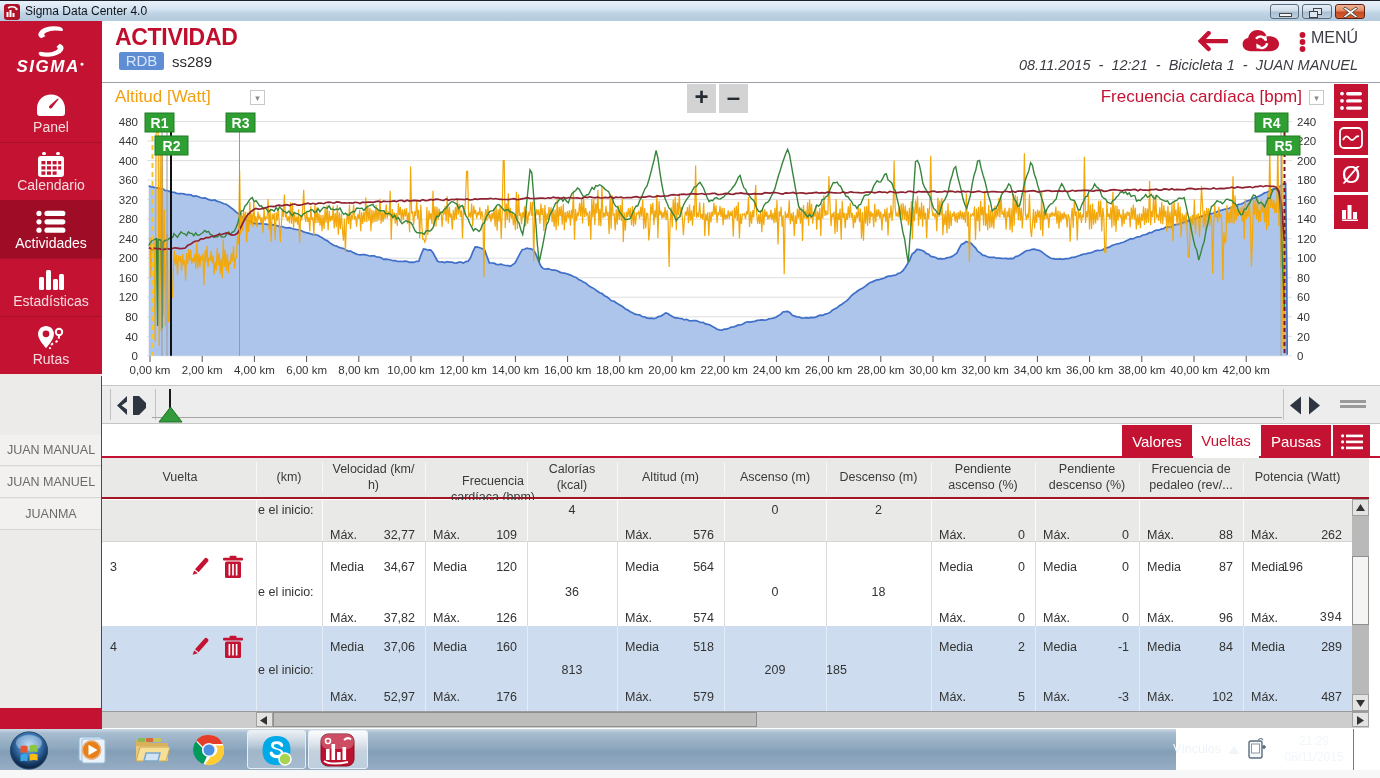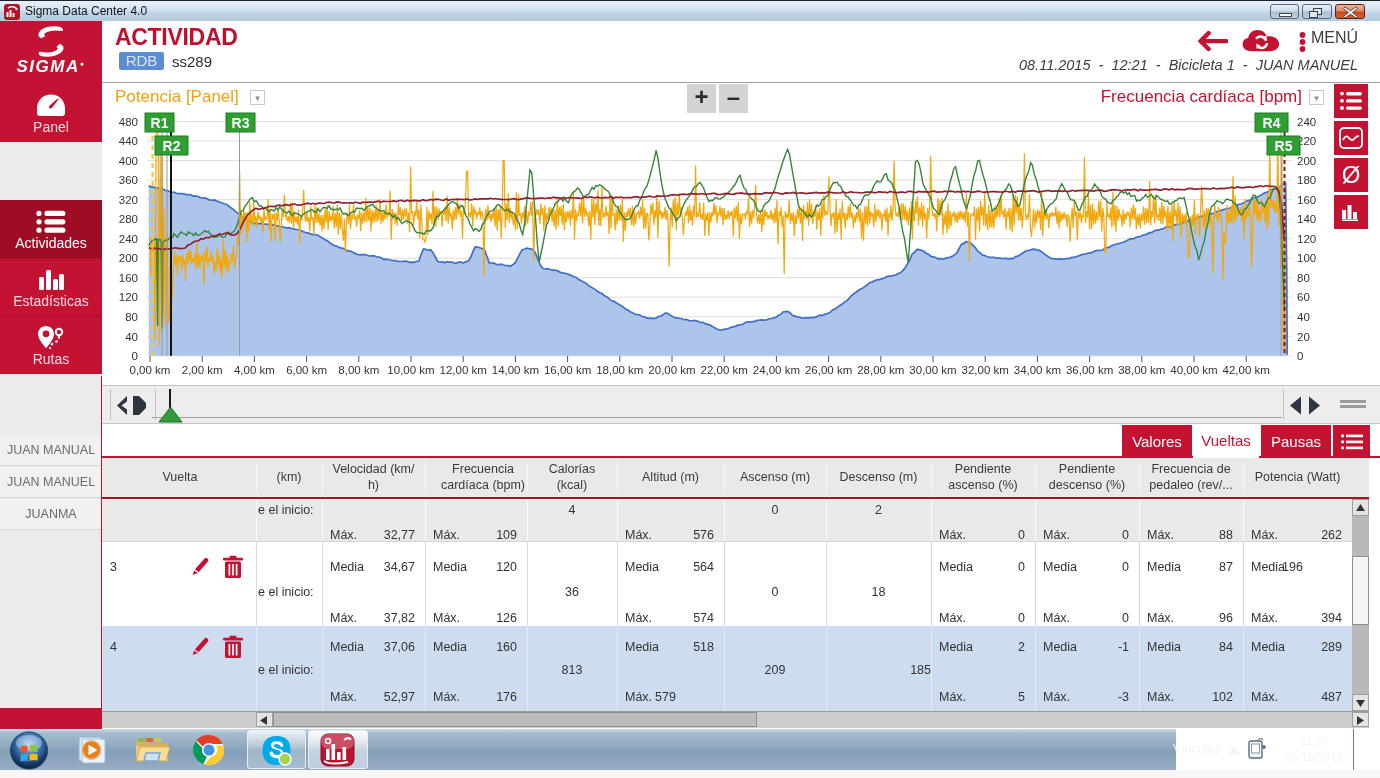--- a/index.html
+++ b/index.html
@@ -104,20 +104,41 @@
         <path d="M31 17 Q36 19 34 23 Q31 28 21 29 Q12 29.5 11.6 26 Q11.4 23.8 15 24.6 Q22 26 27 23.4 Q31 21.4 28 20 Z" fill="#fff"></path>
       </svg>
       <div class="abs" style="left:0;top:36px;width:102px;text-align:center;color:#fff;font-size:17px;font-weight:bold;font-style:italic;letter-spacing:1.5px;">SIGMA<span style="font-size:7px;vertical-align:6px;">●</span></div>
     </div>
     <div class="snav" id="nav1" style="top:63px;height:58px;">
       <svg class="abs" style="left:36px;top:10px" width="30" height="24" viewBox="0 0 30 24">
         <path d="M15 0.5 C7 0.5 1 6.5 1 14.5 L1 19 Q1 22 4 22 L26 22 Q29 22 29 19 L29 14.5 C29 6.5 23 0.5 15 0.5 Z
                  M21.8 6.2 L16.2 13.6 Q15 15.2 13.6 14.2 Q12.2 13.1 13.5 11.7 L20.8 5.2 Q22.4 4 22.6 4.8 Q22.8 5.3 21.8 6.2 Z" fill="#fff" fill-rule="evenodd"></path>
       </svg>
       <div class="lbl">Panel</div>
+    </div>
+    <div class="snav" id="nav2" style="top:121px;height:58px;border-top:1px solid #a81029;">
+      <svg class="abs" style="left:37px;top:9px" width="28" height="26" viewBox="0 0 28 26">
+        <rect x="1" y="4" width="26" height="21" rx="3" fill="#fff"></rect>
+        <rect x="5" y="0" width="4" height="3" rx="1.5" fill="#fff"></rect>
+          <rect x="19" y="0" width="4" height="3" rx="1.5" fill="#fff"></rect>
+        <g fill="#c41332">
+          <rect x="4.4" y="9" width="4" height="3.4"></rect>
+            <rect x="10" y="9" width="4" height="3.4"></rect>
+            <rect x="15.6" y="9" width="4" height="3.4"></rect>
+            <rect x="21.2" y="9" width="3" height="3.4"></rect>
+          <rect x="4.4" y="14.2" width="4" height="3.4"></rect>
+            <rect x="10" y="14.2" width="4" height="3.4"></rect>
+            <rect x="15.6" y="14.2" width="4" height="3.4"></rect>
+            <rect x="21.2" y="14.2" width="3" height="3.4"></rect>
+          <rect x="4.4" y="19.4" width="4" height="3.4"></rect>
+            <rect x="10" y="19.4" width="4" height="3.4"></rect>
+            <rect x="15.6" y="19.4" width="4" height="3.4"></rect>
+        </g>
+      </svg>
+      <div class="lbl">Calendario</div>
     </div>
     <div class="snav sel" id="nav3" style="top:179px;height:58px;">
       <svg class="abs" style="left:36px;top:10px" width="30" height="24" viewBox="0 0 30 24">
         <g fill="#fff">
           <circle cx="3" cy="3.4" r="2.6"></circle>
             <circle cx="3" cy="11.8" r="2.6"></circle>
             <circle cx="3" cy="20.2" r="2.6"></circle>
           <rect x="8.4" y="0.8" width="21" height="5.2" rx="2.6"></rect>
           <rect x="8.4" y="9.2" width="21" height="5.2" rx="2.6"></rect>
           <rect x="8.4" y="17.6" width="21" height="5.2" rx="2.6"></rect>
@@ -170,21 +191,21 @@
     </svg>
     <svg class="abs" style="right:74px;top:11px" width="7" height="20">
         <circle cx="3.5" cy="3" r="2.9" fill="#c41332"></circle>
         <circle cx="3.5" cy="10" r="2.9" fill="#c41332"></circle>
         <circle cx="3.5" cy="17" r="2.9" fill="#c41332"></circle>
       </svg>
     <div id="hdate">08.11.2015&nbsp; -&nbsp; 12:21&nbsp; -&nbsp; Bicicleta 1&nbsp; -&nbsp; JUAN MANUEL</div>
   </div>
 
   <div id="chartblock">
-    <div id="lserL">Potencia [Panel]</div>
+    <div id="lserL">Altitud [Watt]</div>
     <div class="ddown" style="left:148px;">▾</div>
     <div id="lserR">Frecuencia cardíaca [bpm]</div>
     <div class="ddown" style="right:56px;">▾</div>
     <div class="zoombtn" style="left:585px;">+</div>
     <div class="zoombtn" style="left:617px;">–</div>
   </div>
   <svg class="abs" style="left:0;top:84px;" width="1380" height="301" viewBox="0 84 1380 301" shape-rendering="auto">
     <line x1="147.0" y1="355.8" x2="1292.0" y2="355.8" stroke="#dedede" stroke-width="1"></line>
 <text x="138" y="360.0" font-size="11.5" fill="#333" text-anchor="end">0</text>
 <text x="1297" y="360.0" font-size="11.5" fill="#333" text-anchor="start">0</text>
@@ -362,21 +383,21 @@
           </g>
         </svg>
     </div>
   </div>
 
   <div id="tablearea">
     <div id="thead">
 <div class="hc" style="left:2px;width:152px;">Vuelta</div>
 <div class="hc" style="left:154px;width:66px;">(km)</div>
 <div class="hc" style="left:220px;width:103px;">Velocidad (km/<br>h)</div>
-<div class="hc" style="left:330px;width:102px;">Frecuencia<br>cardíaca (bpm)</div>
+<div class="hc" style="left:340px;width:102px;margin-top:12px;">Frecuencia<br>cardíaca (bpm)</div>
 <div class="hc" style="left:425px;width:90px;">Calorías<br>(kcal)</div>
 <div class="hc" style="left:515px;width:107px;">Altitud (m)</div>
 <div class="hc" style="left:622px;width:102px;">Ascenso (m)</div>
 <div class="hc" style="left:724px;width:105px;">Descenso (m)</div>
 <div class="hc" style="left:829px;width:104px;">Pendiente<br>ascenso (%)</div>
 <div class="hc" style="left:933px;width:104px;">Pendiente<br>descenso (%)</div>
 <div class="hc" style="left:1037px;width:104px;">Frecuencia de<br>pedaleo (rev/...</div>
 <div class="hc" style="left:1141px;width:109px;">Potencia (Watt)</div>
 <div class="vline" style="left:154px;"></div>
 <div class="vline" style="left:220px;"></div>
@@ -467,21 +488,21 @@
         <div class="cell" style="left:323px;width:92px;top:69px;text-align:right;">126</div>
         <div class="cell" style="left:523px;top:69px;">Máx.</div>
         <div class="cell" style="left:515px;width:97px;top:69px;text-align:right;">574</div>
         <div class="cell" style="left:837px;top:69px;">Máx.</div>
         <div class="cell" style="left:829px;width:94px;top:69px;text-align:right;">0</div>
         <div class="cell" style="left:941px;top:69px;">Máx.</div>
         <div class="cell" style="left:933px;width:94px;top:69px;text-align:right;">0</div>
         <div class="cell" style="left:1045px;top:69px;">Máx.</div>
         <div class="cell" style="left:1037px;width:94px;top:69px;text-align:right;">96</div>
         <div class="cell" style="left:1149px;top:69px;">Máx.</div>
-        <div class="cell" style="left:1141px;width:99px;top:69px;text-align:right;">394</div>
+        <div class="cell" style="left:1141px;width:99px;top:69px;text-align:right;font-family:Liberation Mono, monospace;">394</div>
         <div class="abs" style="left:154px;top:0px;width:1px;height:85px;background:#dadada;"></div>
         <div class="abs" style="left:220px;top:0px;width:1px;height:85px;background:#dadada;"></div>
         <div class="abs" style="left:323px;top:0px;width:1px;height:85px;background:#dadada;"></div>
         <div class="abs" style="left:425px;top:0px;width:1px;height:85px;background:#dadada;"></div>
         <div class="abs" style="left:515px;top:0px;width:1px;height:85px;background:#dadada;"></div>
         <div class="abs" style="left:622px;top:0px;width:1px;height:85px;background:#dadada;"></div>
         <div class="abs" style="left:724px;top:0px;width:1px;height:85px;background:#dadada;"></div>
         <div class="abs" style="left:829px;top:0px;width:1px;height:85px;background:#dadada;"></div>
         <div class="abs" style="left:933px;top:0px;width:1px;height:85px;background:#dadada;"></div>
         <div class="abs" style="left:1037px;top:0px;width:1px;height:85px;background:#dadada;"></div>
@@ -517,27 +538,27 @@
         <div class="cell" style="left:837px;top:14px;">Media</div>
         <div class="cell" style="left:829px;width:94px;top:14px;text-align:right;">2</div>
         <div class="cell" style="left:941px;top:14px;">Media</div>
         <div class="cell" style="left:933px;width:94px;top:14px;text-align:right;">-1</div>
         <div class="cell" style="left:1045px;top:14px;">Media</div>
         <div class="cell" style="left:1037px;width:94px;top:14px;text-align:right;">84</div>
         <div class="cell" style="left:1149px;top:14px;">Media</div>
         <div class="cell" style="left:1141px;width:99px;top:14px;text-align:right;">289</div>
         <div class="cell" style="left:425px;width:90px;top:36.5px;text-align:center;">813</div>
         <div class="cell" style="left:622px;width:102px;top:36.5px;text-align:center;">209</div>
-        <div class="cell" style="left:724px;width:105px;top:36.5px;text-align:right;">185</div>
+        <div class="cell" style="left:724px;width:105px;top:36.5px;text-align:left;">185</div>
         <div class="cell" style="left:228px;top:64px;">Máx.</div>
         <div class="cell" style="left:220px;width:93px;top:64px;text-align:right;">52,97</div>
         <div class="cell" style="left:331px;top:64px;">Máx.</div>
         <div class="cell" style="left:323px;width:92px;top:64px;text-align:right;">176</div>
         <div class="cell" style="left:523px;top:64px;">Máx.</div>
-        <div class="cell" style="left:515px;width:97px;top:64px;text-align:center;">579</div>
+        <div class="cell" style="left:515px;width:97px;top:64px;text-align:right;">579</div>
         <div class="cell" style="left:837px;top:64px;">Máx.</div>
         <div class="cell" style="left:829px;width:94px;top:64px;text-align:right;">5</div>
         <div class="cell" style="left:941px;top:64px;">Máx.</div>
         <div class="cell" style="left:933px;width:94px;top:64px;text-align:right;">-3</div>
         <div class="cell" style="left:1045px;top:64px;">Máx.</div>
         <div class="cell" style="left:1037px;width:94px;top:64px;text-align:right;">102</div>
         <div class="cell" style="left:1149px;top:64px;">Máx.</div>
         <div class="cell" style="left:1141px;width:99px;top:64px;text-align:right;">487</div>
         <div class="abs" style="left:154px;top:0px;width:1px;height:85px;background:#e4ecf7;"></div>
         <div class="abs" style="left:220px;top:0px;width:1px;height:85px;background:#e4ecf7;"></div>

